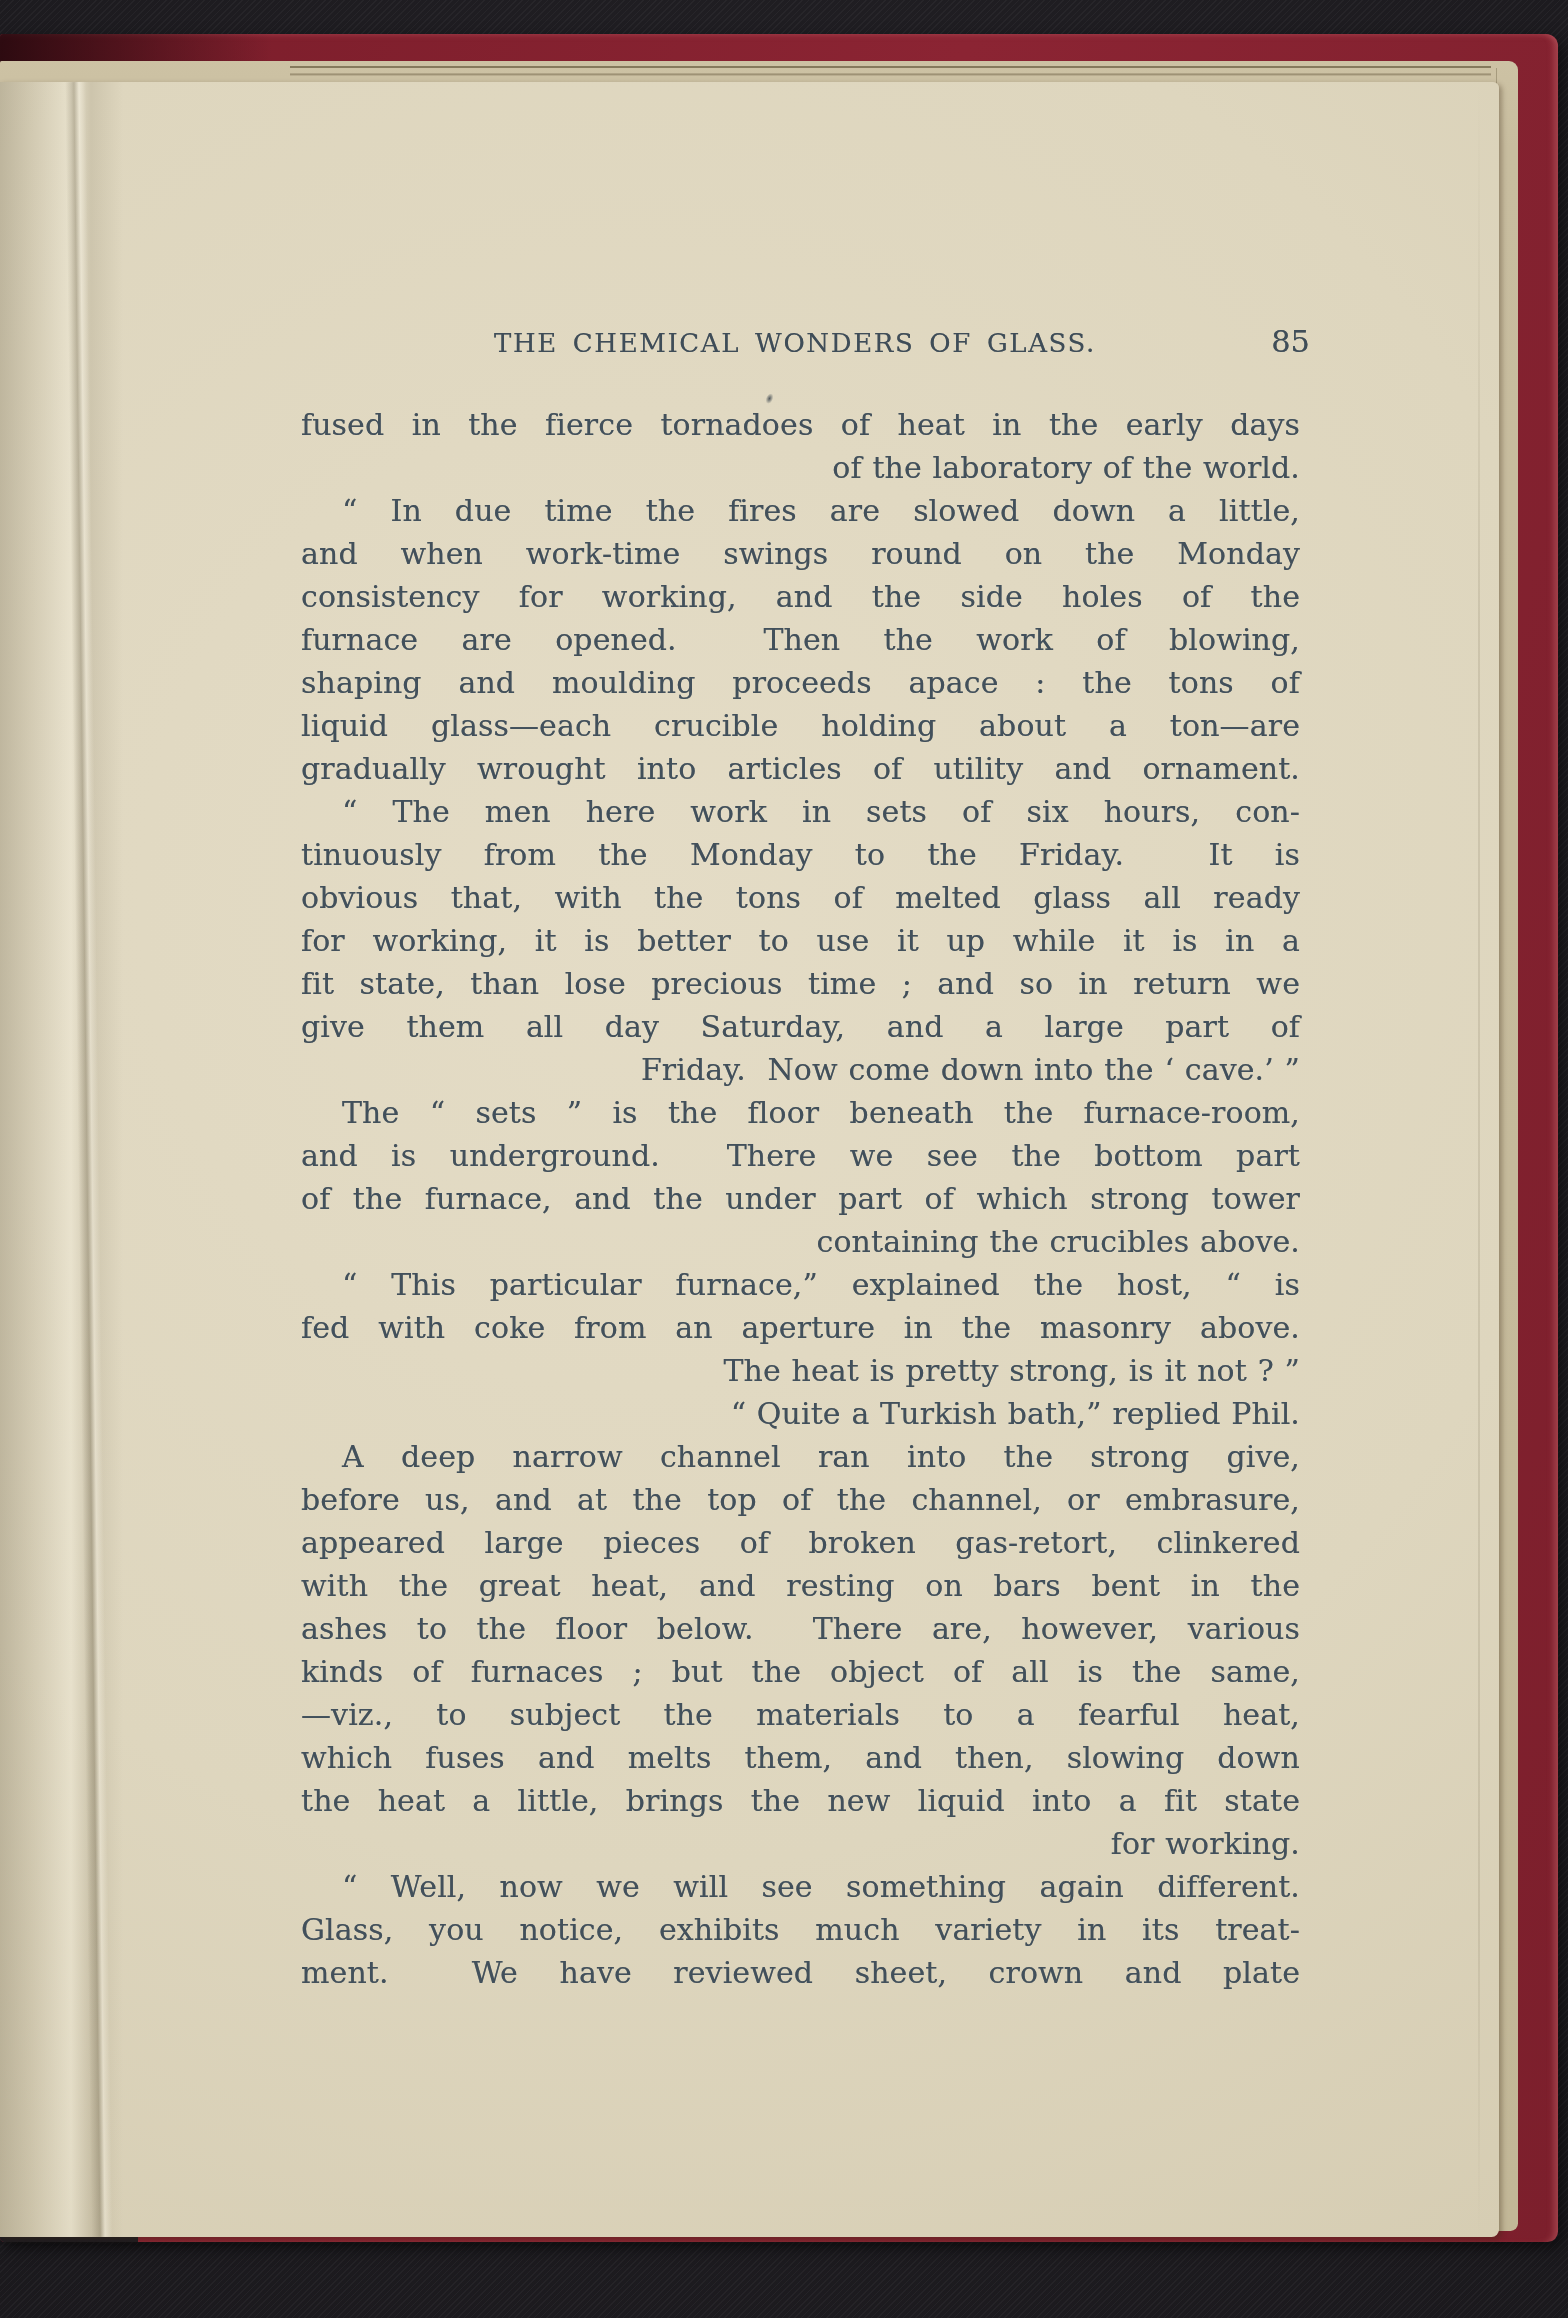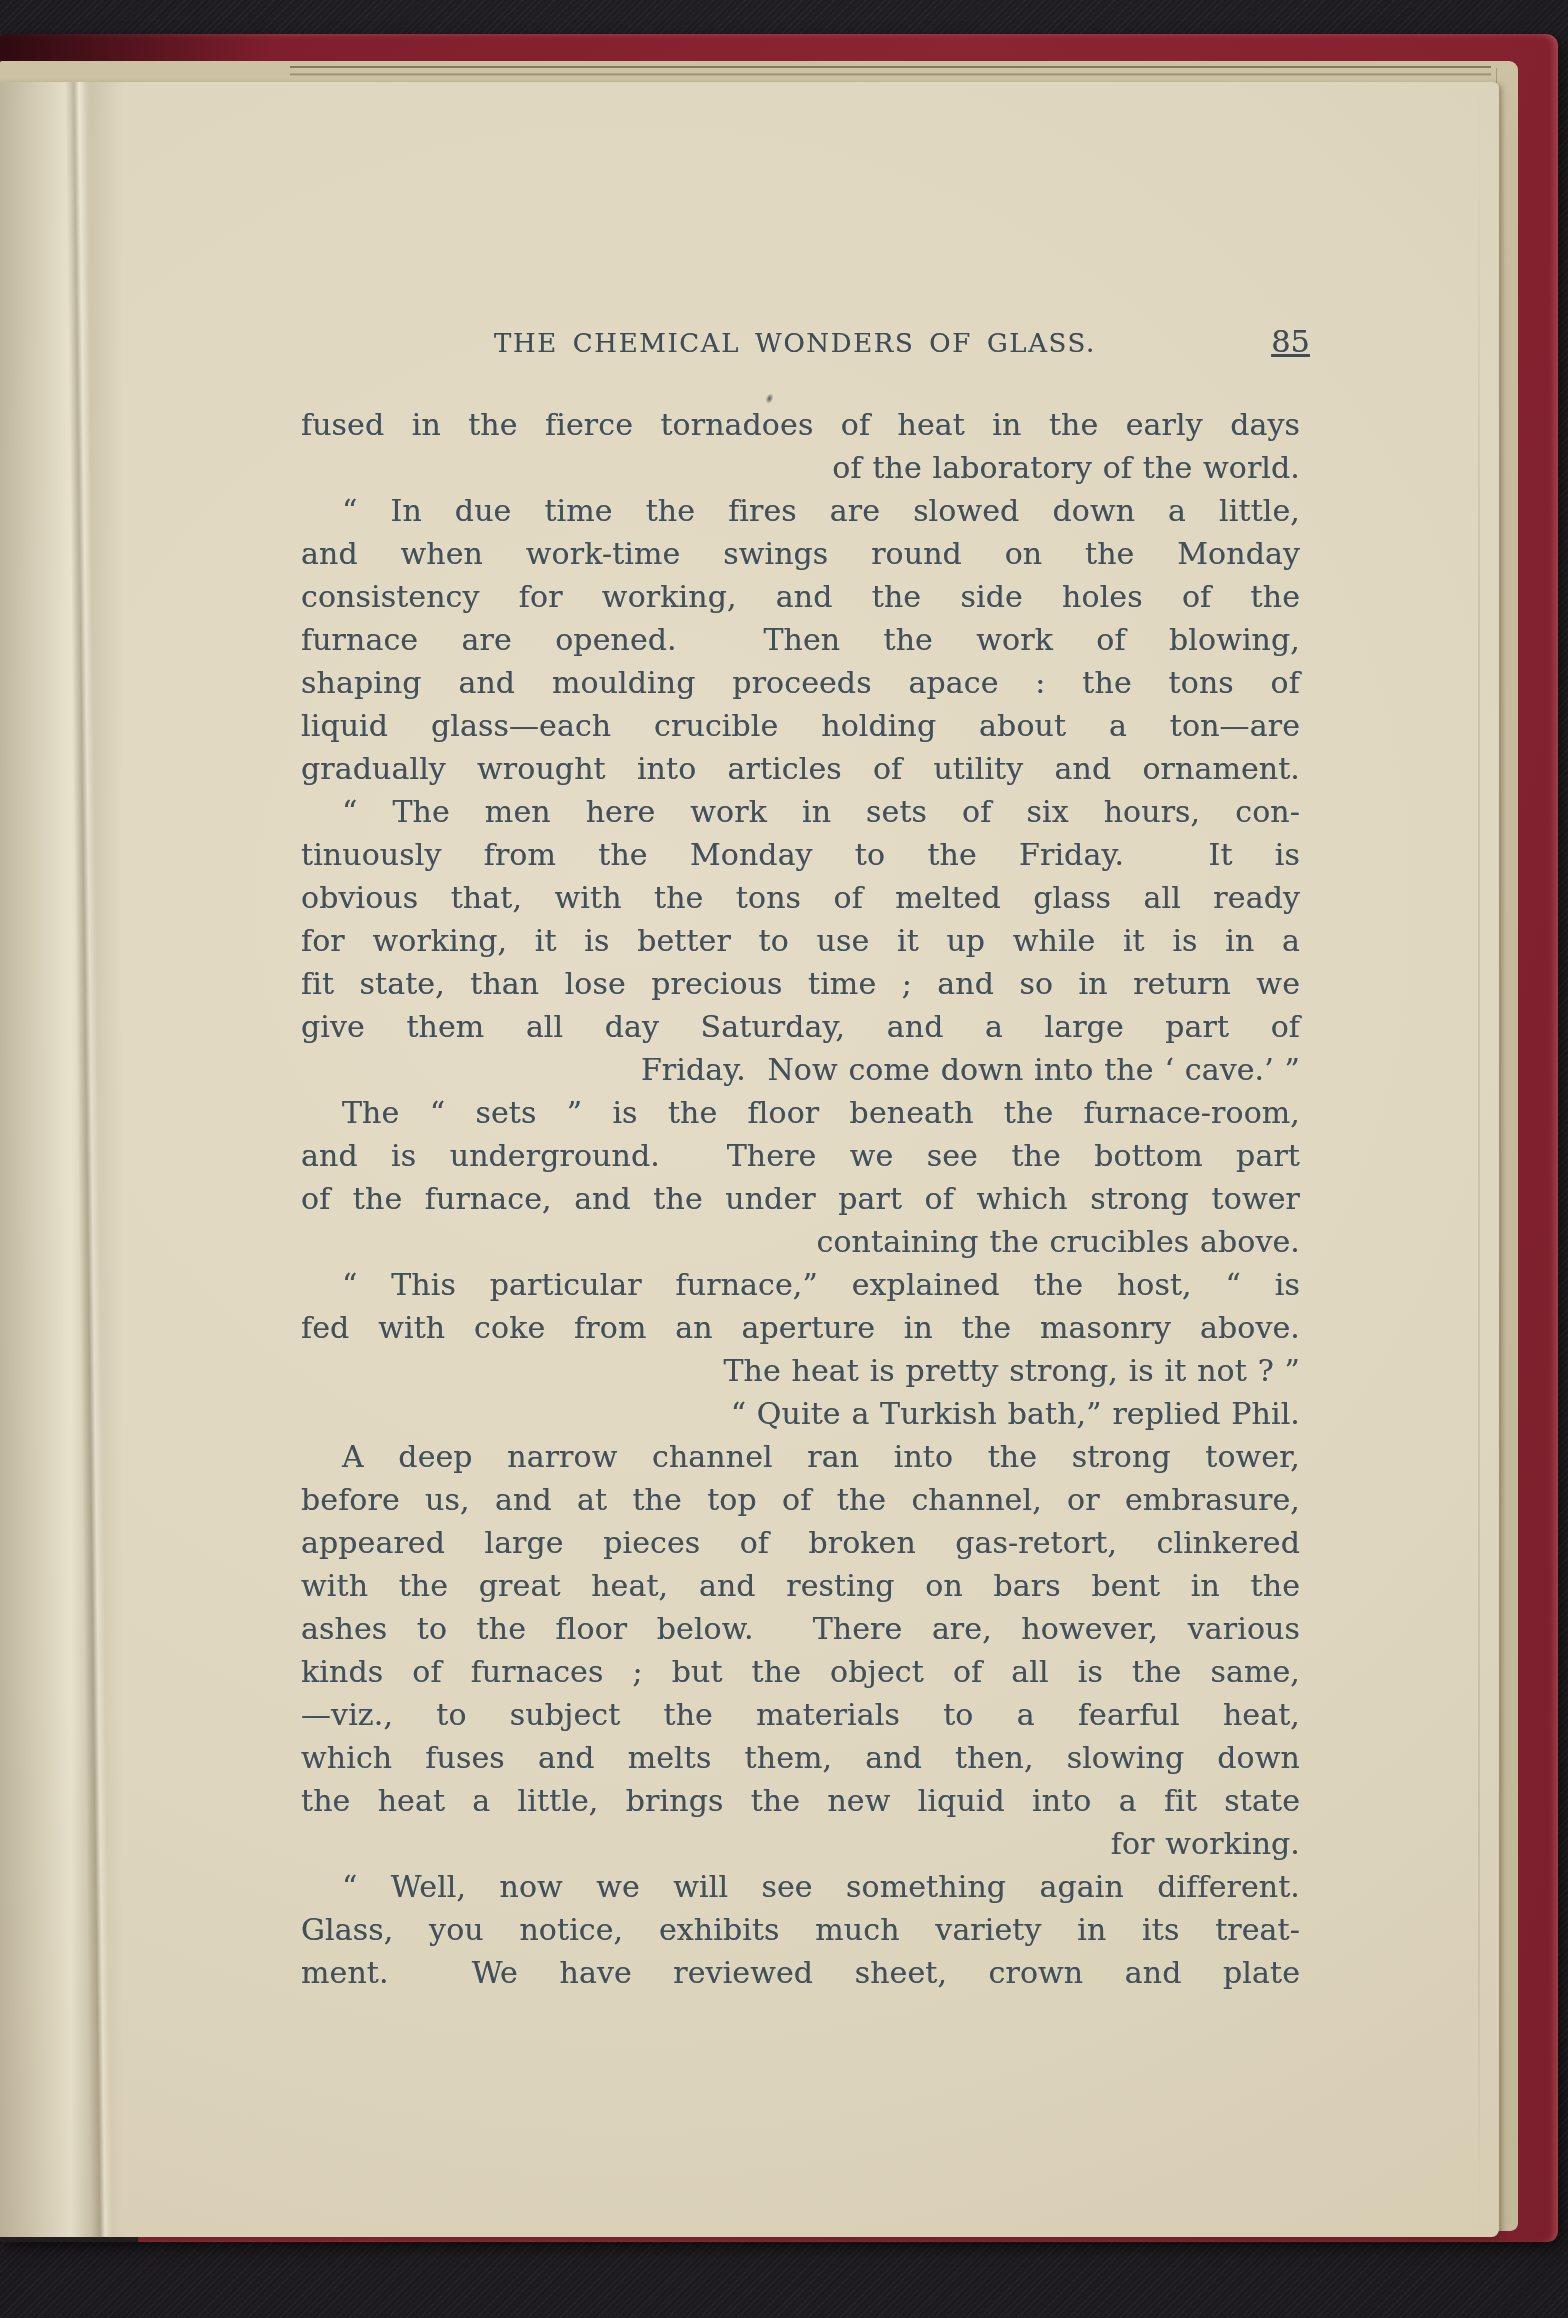--- a/index.html
+++ b/index.html
@@ -115,21 +115,20 @@
     white-space: nowrap;
   }
   .page-number {
     position: absolute;
     left: 1247px; top: 242px;
     width: 63px;
     text-align: right;
     font-size: 30.5px;
     color: #3f4d58;
     text-shadow: 0 0 0.5px rgba(63,77,88,0.55);
-    text-decoration: underline;
   }
 
   
   .ink-smudge {
     position: absolute;
     left: 766px; top: 311px;
     width: 6.7px; height: 11px;
     border-radius: 70% 30% 55% 45%;
     transform: rotate(22deg);
     background: radial-gradient(closest-side, rgba(55,65,75,0.85), rgba(55,65,75,0));
@@ -200,21 +199,21 @@
         <div class="line justify">give them all day Saturday, and a large part of</div>
         <div class="line flush">Friday.&nbsp; Now come down into the ‘ cave.’ ”</div>
         <div class="line justify indent">The “ sets ” is the floor beneath the furnace-room,</div>
         <div class="line justify">and is underground.&nbsp; There we see the bottom part</div>
         <div class="line justify">of the furnace, and the under part of which strong tower</div>
         <div class="line flush">containing the crucibles above.</div>
         <div class="line justify indent">“ This particular furnace,” explained the host, “ is</div>
         <div class="line justify">fed with coke from an aperture in the masonry above.</div>
         <div class="line flush">The heat is pretty strong, is it not ? ”</div>
         <div class="line flush indent">“ Quite a Turkish bath,” replied Phil.</div>
-        <div class="line justify indent">A deep narrow channel ran into the strong tower,</div>
+        <div class="line justify indent">A deep narrow channel ran into the strong give,</div>
         <div class="line justify">before us, and at the top of the channel, or embrasure,</div>
         <div class="line justify">appeared large pieces of broken gas-retort, clinkered</div>
         <div class="line justify">with the great heat, and resting on bars bent in the</div>
         <div class="line justify">ashes to the floor below.&nbsp; There are, however, various</div>
         <div class="line justify">kinds of furnaces ; but the object of all is the same,</div>
         <div class="line justify">—viz., to subject the materials to a fearful heat,</div>
         <div class="line justify">which fuses and melts them, and then, slowing down</div>
         <div class="line justify">the heat a little, brings the new liquid into a fit state</div>
         <div class="line flush">for working.</div>
         <div class="line justify indent">“ Well, now we will see something again different.</div>

